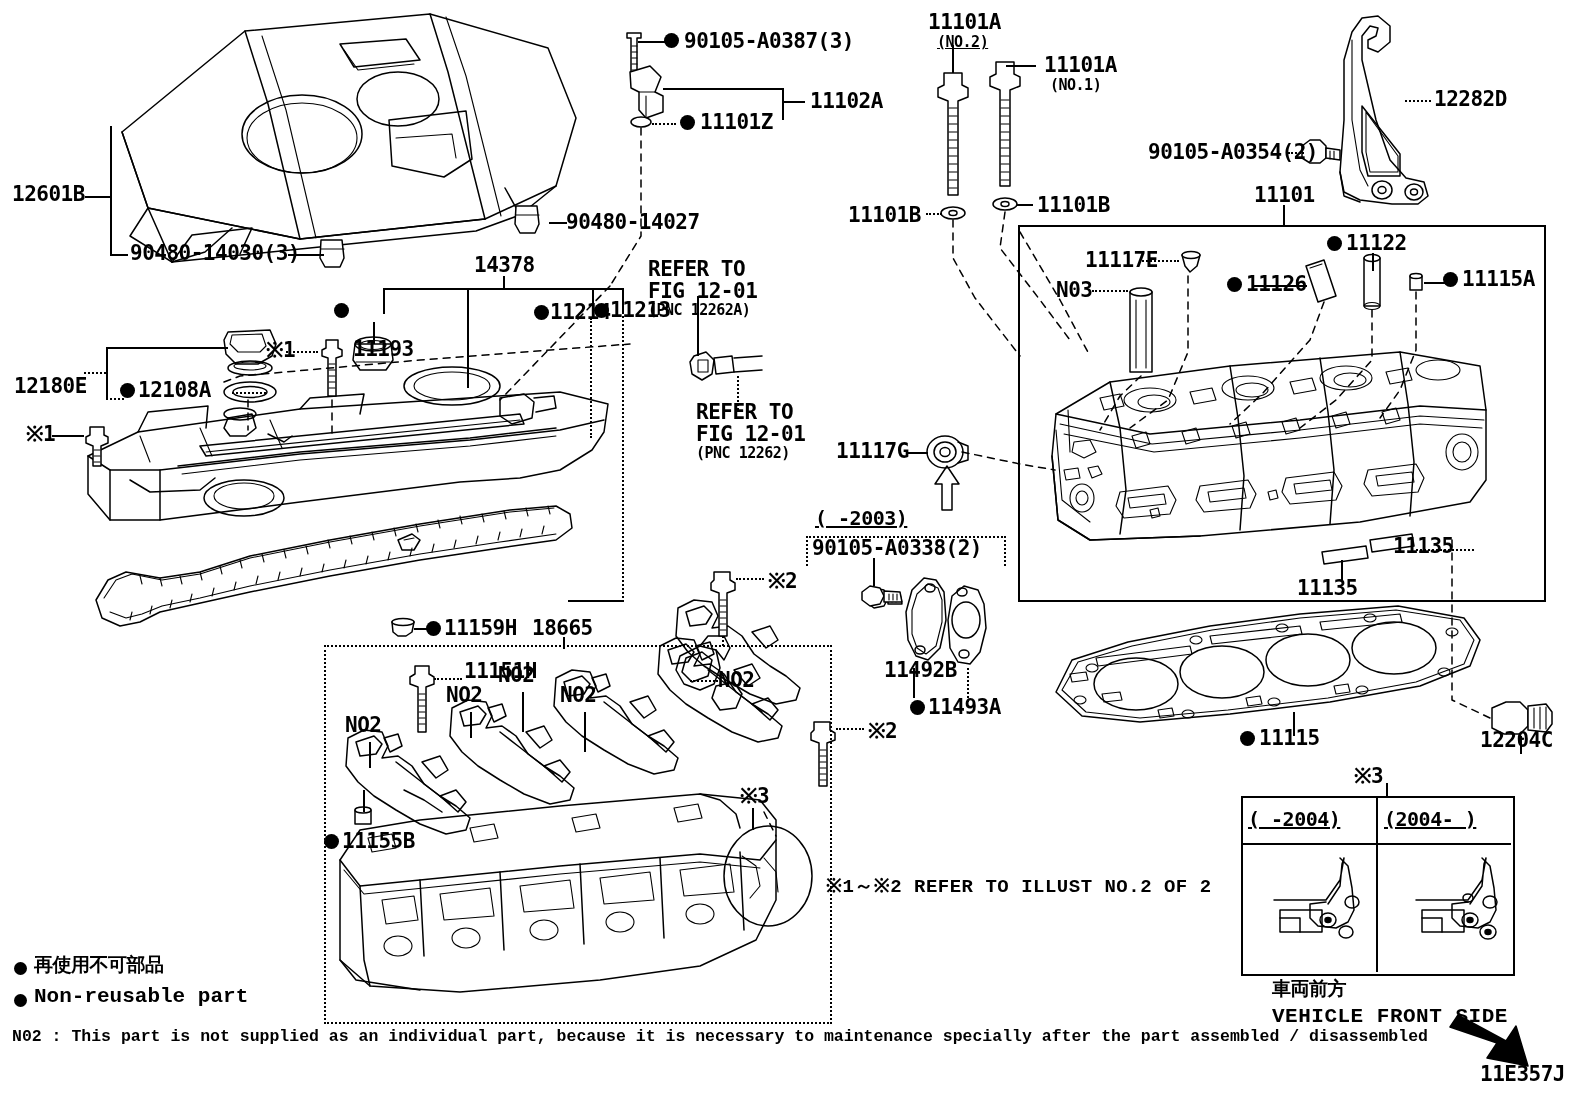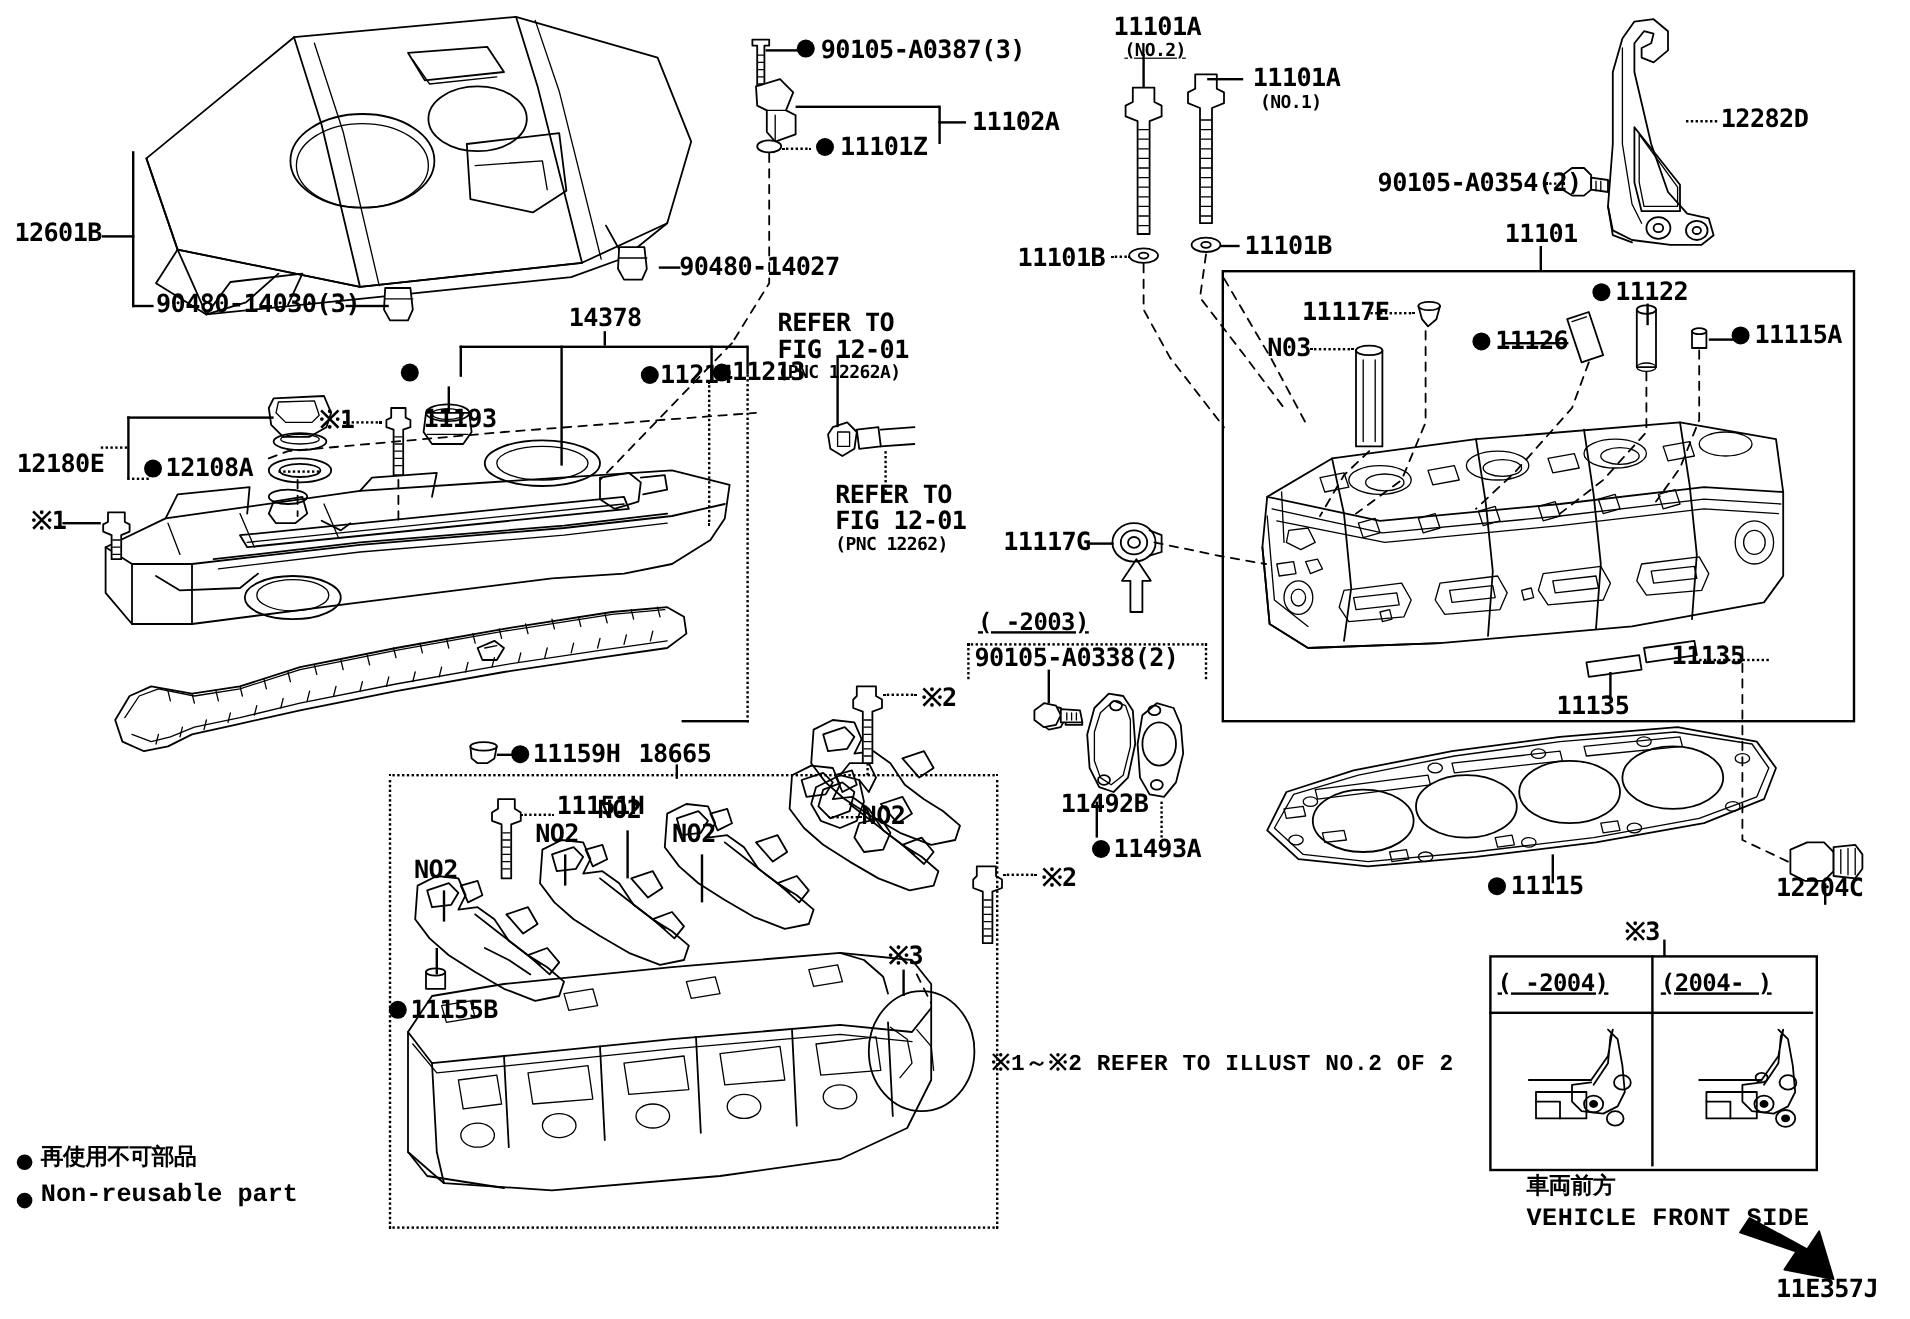--- a/index.html
+++ b/index.html
@@ -670,14 +670,15 @@
 
 <div class="lbl jp" style="left:1272px;top:979px;">車両前方</div>
 <div class="lbl note" style="left:1272px;top:1006px;font-size:21px;letter-spacing:0.5px;">VEHICLE FRONT SIDE</div>
 
 <div class="lbl" style="left:1480px;top:1064px;">11E357J</div>
 
 <div class="dot s" style="left:14px;top:962px;"></div>
 <div class="lbl jp" style="left:34px;top:955px;">再使用不可部品</div>
 <div class="dot s" style="left:14px;top:994px;"></div>
 <div class="lbl note" style="left:34px;top:986px;font-size:21px;">Non-reusable part</div>
+<div class="lbl note" style="left:12px;top:1029px;font-size:16.5px;">N02 : This part is not supplied as an individual part, because it is necessary to maintenance specially after the part assembled / disassembled</div>
 
 </div>
 
 </body></html>

